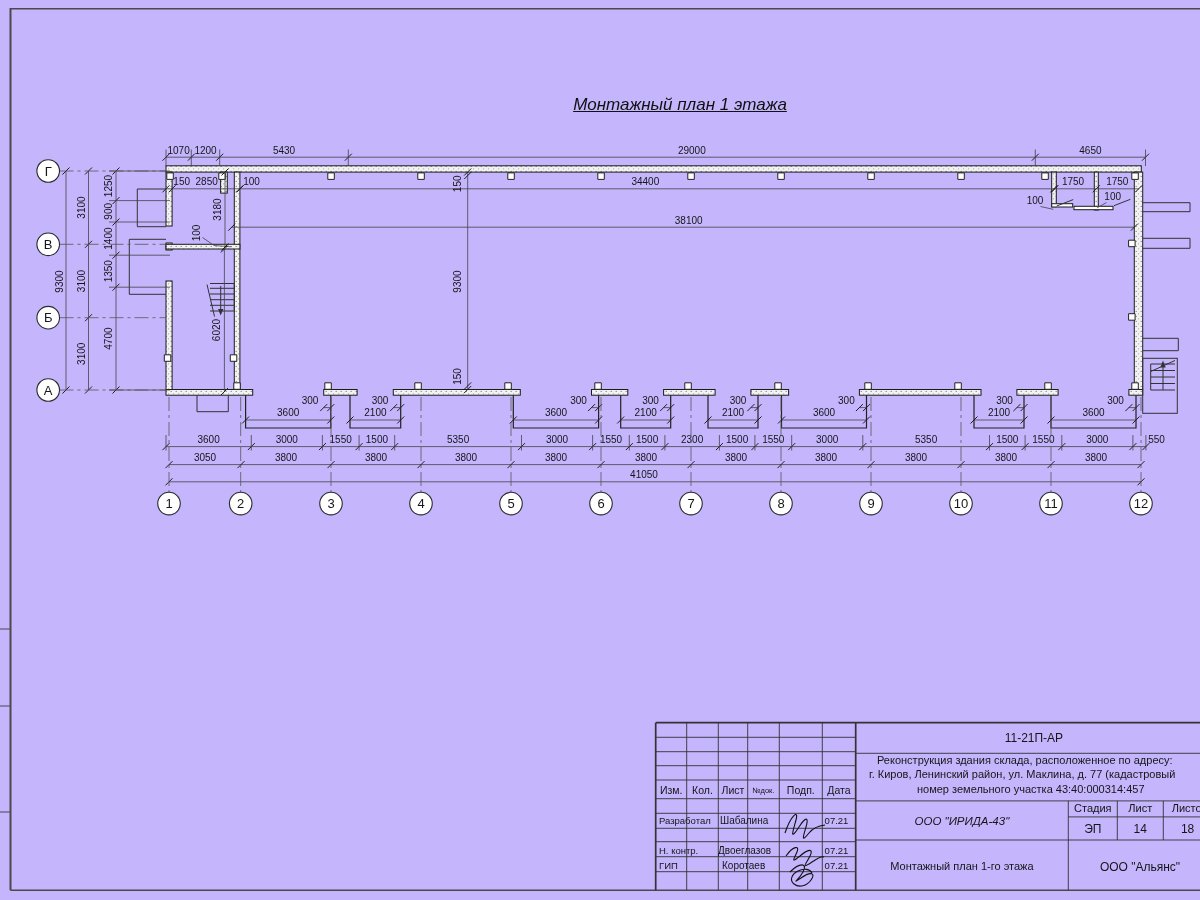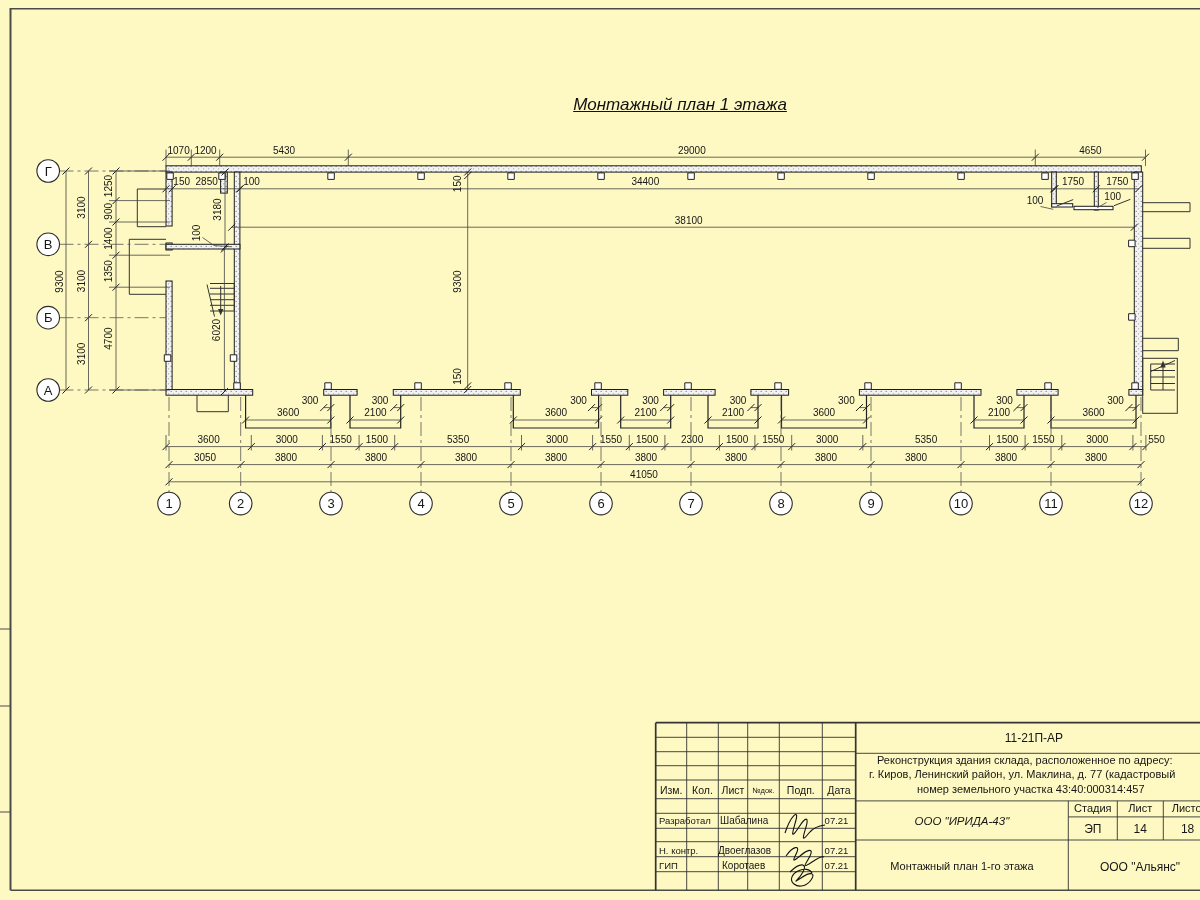--- a/index.html
+++ b/index.html
@@ -1,16 +1,16 @@
 <!DOCTYPE html>
 <html><head>
 <meta charset="utf-8">
 <style>
   html,body{margin:0;padding:0;background:#fff;}
-  .sheet{position:relative;width:1200px;height:900px;background:#fef9c3;overflow:hidden;
+  .sheet{position:relative;width:1200px;height:900px;background:#c4b5fd;overflow:hidden;
          font-family:"Liberation Sans",sans-serif;}
   .drawing-title{position:absolute;left:520px;top:95px;width:320px;text-align:center;
      font-style:italic;font-size:17px;color:#111;text-decoration:underline;}
   svg text{font-family:"Liberation Sans",sans-serif;fill:#161616;}
 </style>
 </head>
 <body>
 
 <div class="sheet">
   <div class="drawing-title">Монтажный план 1 этажа</div>

